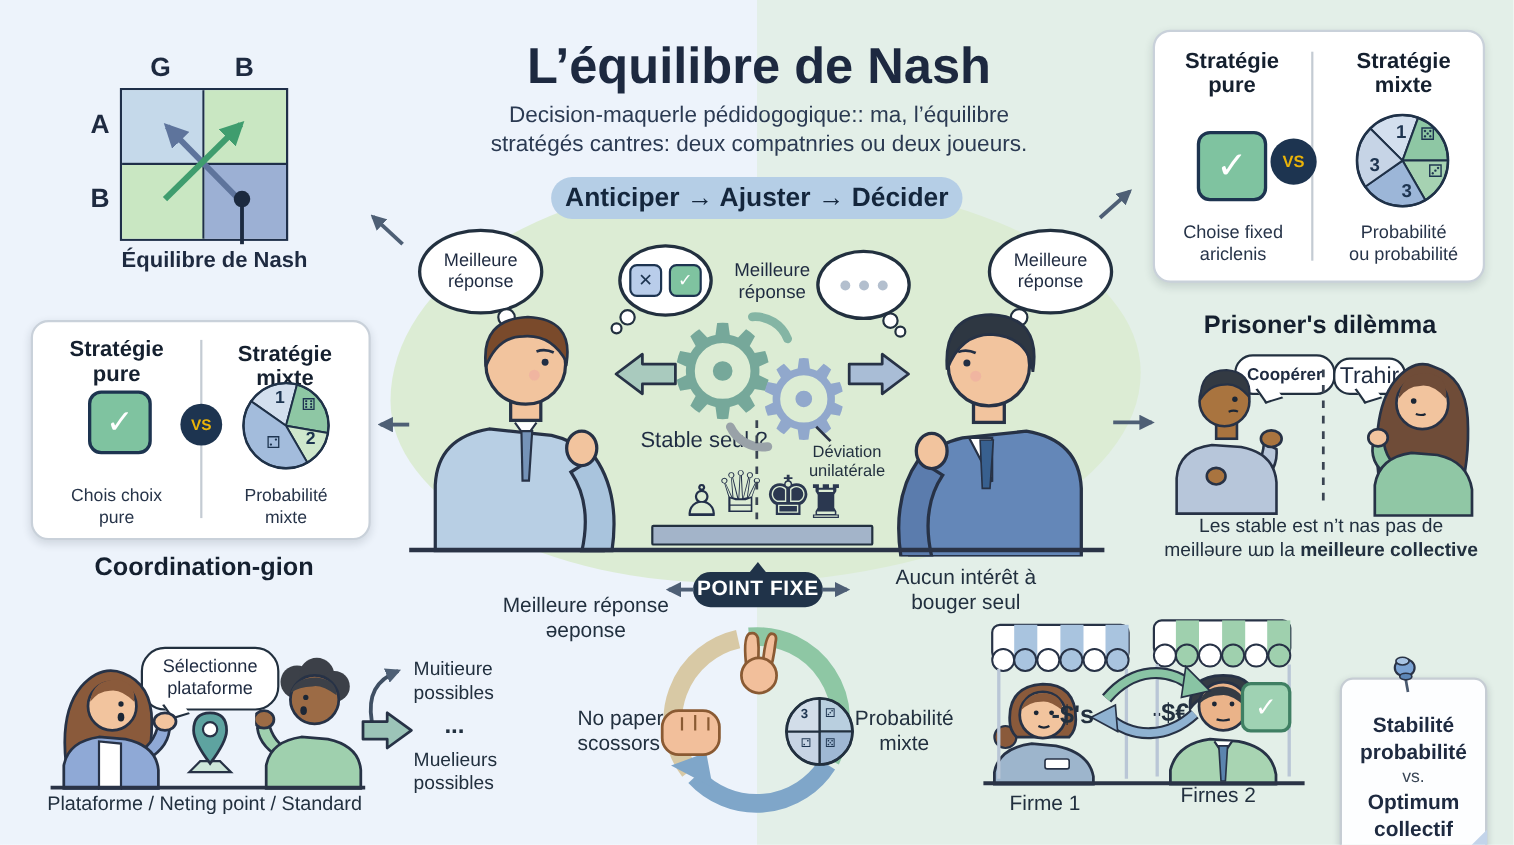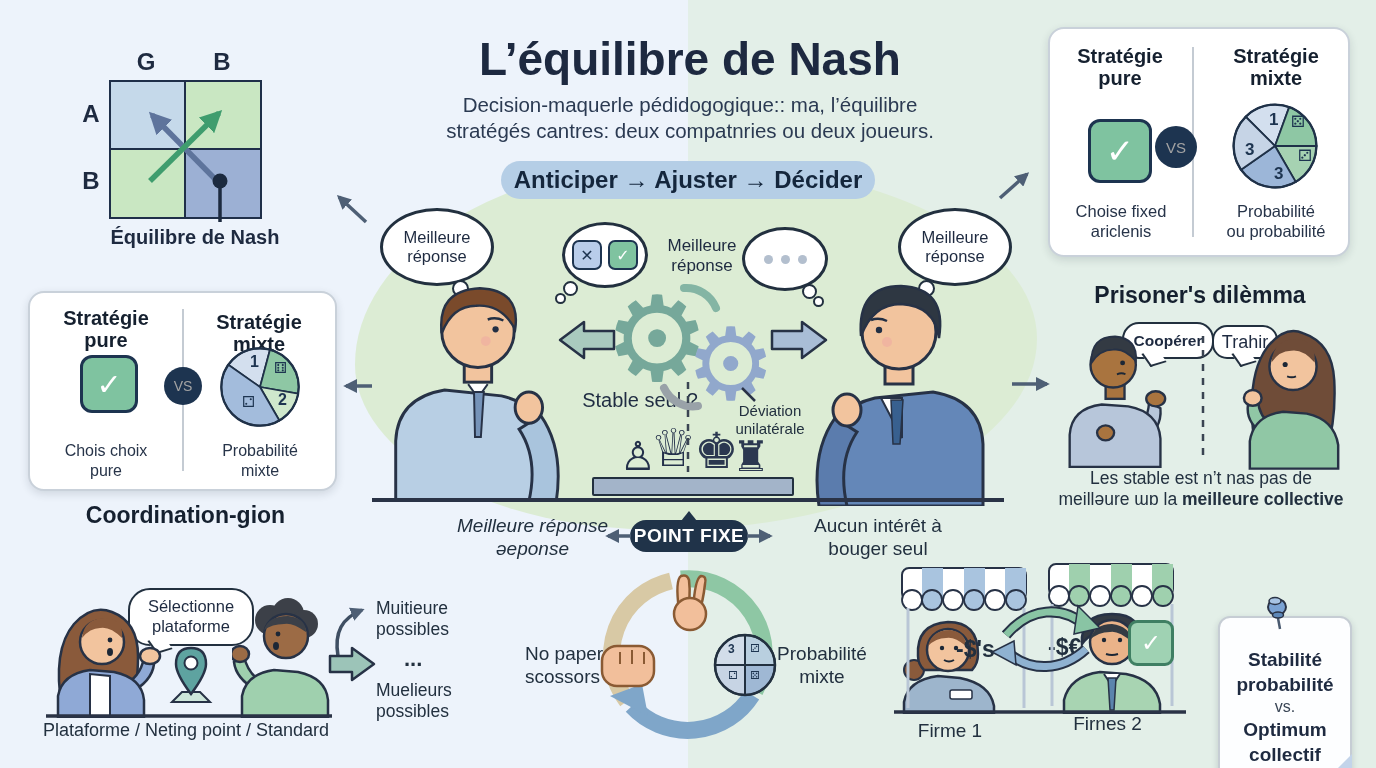--- a/index.html
+++ b/index.html
@@ -17,21 +17,21 @@
   .card-title{font-weight:bold;font-size:20px;line-height:1.12;color:#15202f;}
   .card-caption{font-size:16.5px;line-height:1.22;color:#273449;}
   .vdiv{background:#c4cbd3;width:2px;}
   .checkbox{display:flex;align-items:center;justify-content:center;
     background:#7fc3a0;border:3px solid #1d3450;border-radius:12px;
     color:#ffffff;font-weight:bold;}
   .xbox{display:flex;align-items:center;justify-content:center;
     background:#b9cdea;border:2.5px solid #1d3450;border-radius:7px;
     color:#1d3450;font-weight:bold;}
   .vs-circle{display:flex;align-items:center;justify-content:center;border-radius:50%;
-    background:#1d3450;color:#a3a3a3;font-weight:normal;z-index:2;}
+    background:#1d3450;color:#eab308;font-weight:bold;z-index:2;}
   .cloud{background:#fff;border:3px solid #22303f;border-radius:50%;z-index:2;
     display:flex;flex-direction:column;align-items:center;justify-content:center;}
   .trail{background:#fff;border:2.5px solid #22303f;border-radius:50%;z-index:2;}
   .pill{display:flex;align-items:center;justify-content:center;border-radius:19px;z-index:2;}
   .badge{background:#b5cee6;color:#14263c;font-weight:bold;font-size:24px;}
   .pointfixe{background:#203349;color:#ffffff;font-weight:bold;font-size:19px;letter-spacing:.5px;}
   .pointfixe::before{content:"";position:absolute;top:-9px;left:50%;margin-left:-8px;
     border-left:8px solid transparent;border-right:8px solid transparent;border-bottom:10px solid #203349;}
   .speech{background:#fff;border:2.5px solid #22303f;border-radius:16px;z-index:2;
     display:flex;flex-direction:column;align-items:center;justify-content:center;}
@@ -295,33 +295,33 @@
     <span>Déviation</span><br>
     <span>unilatérale</span>
   </div>
 
   <div class="abs platform" style="left:592px;top:477px;width:198px;height:15px;"></div>
   <div class="abs chess" style="left:620px;top:436px;font-size:40px;color:#23304a;">♙</div>
   <div class="abs chess" style="left:650px;top:422px;font-size:52px;color:#23304a;">♕</div>
   <div class="abs chess" style="left:694px;top:426px;font-size:50px;color:#2b3850;">♚</div>
   <div class="abs chess" style="left:732px;top:436px;font-size:42px;color:#2b3850;">♜</div>
 
-  <div class="abs z2 ctr lbl" style="left:450px;top:515px;width:165px;font-style:italic;">
+  <div class="abs z2 ctr lbl" style="left:450px;top:540px;width:165px;">
     <span>Meilleure réponse</span><br>
     <span>ǝeponse</span>
   </div>
   <div class="abs pill pointfixe" style="left:630px;top:520px;width:118px;height:32px;">POINT FIXE</div>
   <div class="abs z2 ctr lbl" style="left:798px;top:515px;width:160px;">
     <span>Aucun intérêt à</span><br>
     <span>bouger seul</span>
   </div>
 
   <div class="abs heading ctr" style="left:1080px;top:282px;width:240px;">Prisoner's dilèmma</div>
   <div class="abs speech" style="left:1122px;top:322px;width:88px;height:33px;font-size:15.5px;border-radius:17px;font-weight:bold;">Coopérer</div>
-  <div class="abs speech" style="left:1212px;top:325px;width:62px;height:30px;font-size:18px;border-radius:15px;">Trahir</div>
+  <div class="abs speech" style="left:1212px;top:325px;width:62px;height:30px;font-size:21px;border-radius:15px;">Trahir</div>
 
   <svg class="abs z2" style="left:1064px;top:323px;" width="104" height="146" viewBox="0 0 110 150">
     <path d="M82,124 Q104,110 102,88 L90,82 Q88,106 72,114 Z" fill="#b7c6da" stroke="#273246" stroke-width="2.5"></path>
     <ellipse cx="97" cy="78" rx="10" ry="8" fill="#a9743f" stroke="#273246" stroke-width="2.5"></ellipse>
     <path d="M6,150 L6,116 Q8,88 40,84 L68,86 Q100,92 102,120 L102,150 Z" fill="#b7c6da" stroke="#273246" stroke-width="2.5"></path>
     <ellipse cx="44" cy="114" rx="9" ry="8" fill="#a9743f" stroke="#273246" stroke-width="2.5"></ellipse>
     <rect x="44" y="62" width="20" height="16" fill="#a9743f" stroke="#273246" stroke-width="2.5"></rect>
     <circle cx="52" cy="42" r="24" fill="#a9743f" stroke="#273246" stroke-width="2.5"></circle>
     <path d="M29,40 Q28,12 54,12 Q78,14 76,38 Q64,24 52,26 Q38,26 29,40 Z" fill="#333a43" stroke="#273246" stroke-width="2"></path>
     <circle cx="62" cy="40" r="2.6" fill="#1c2736"></circle>

